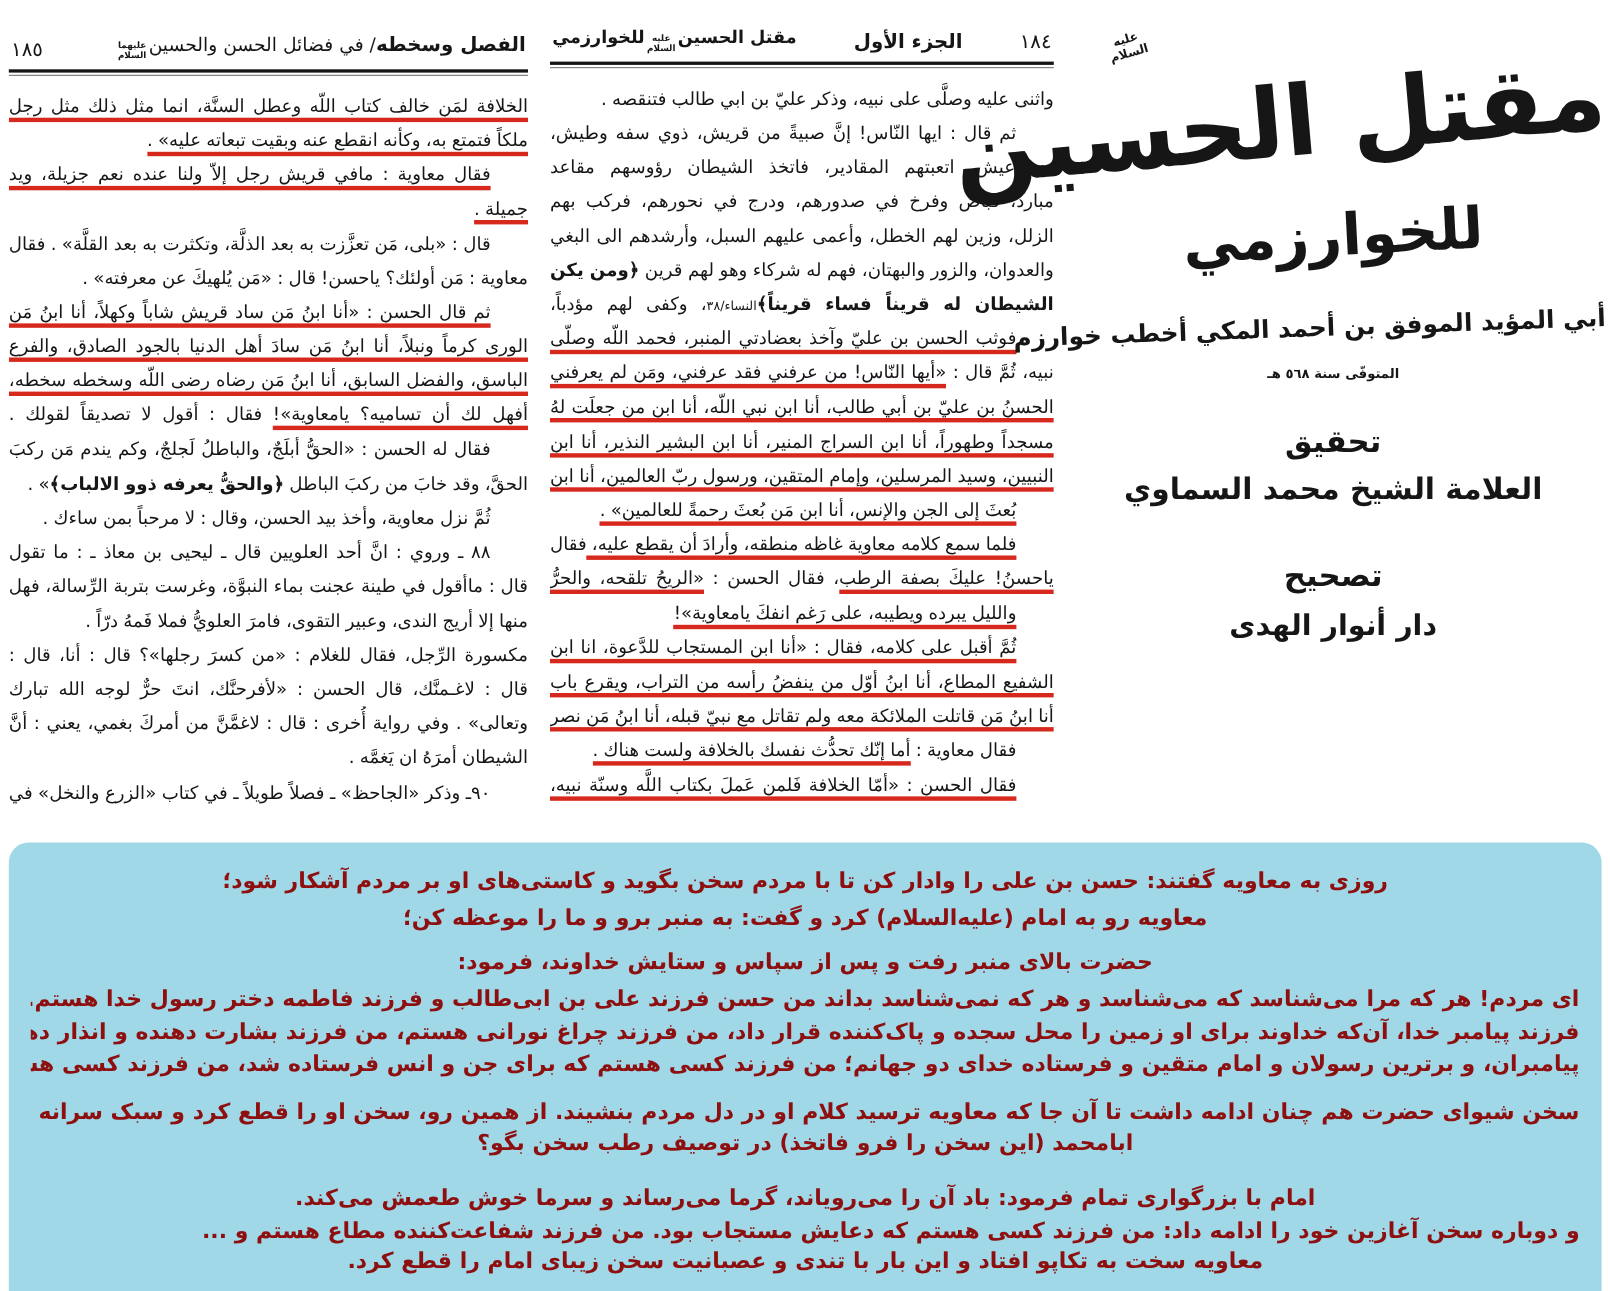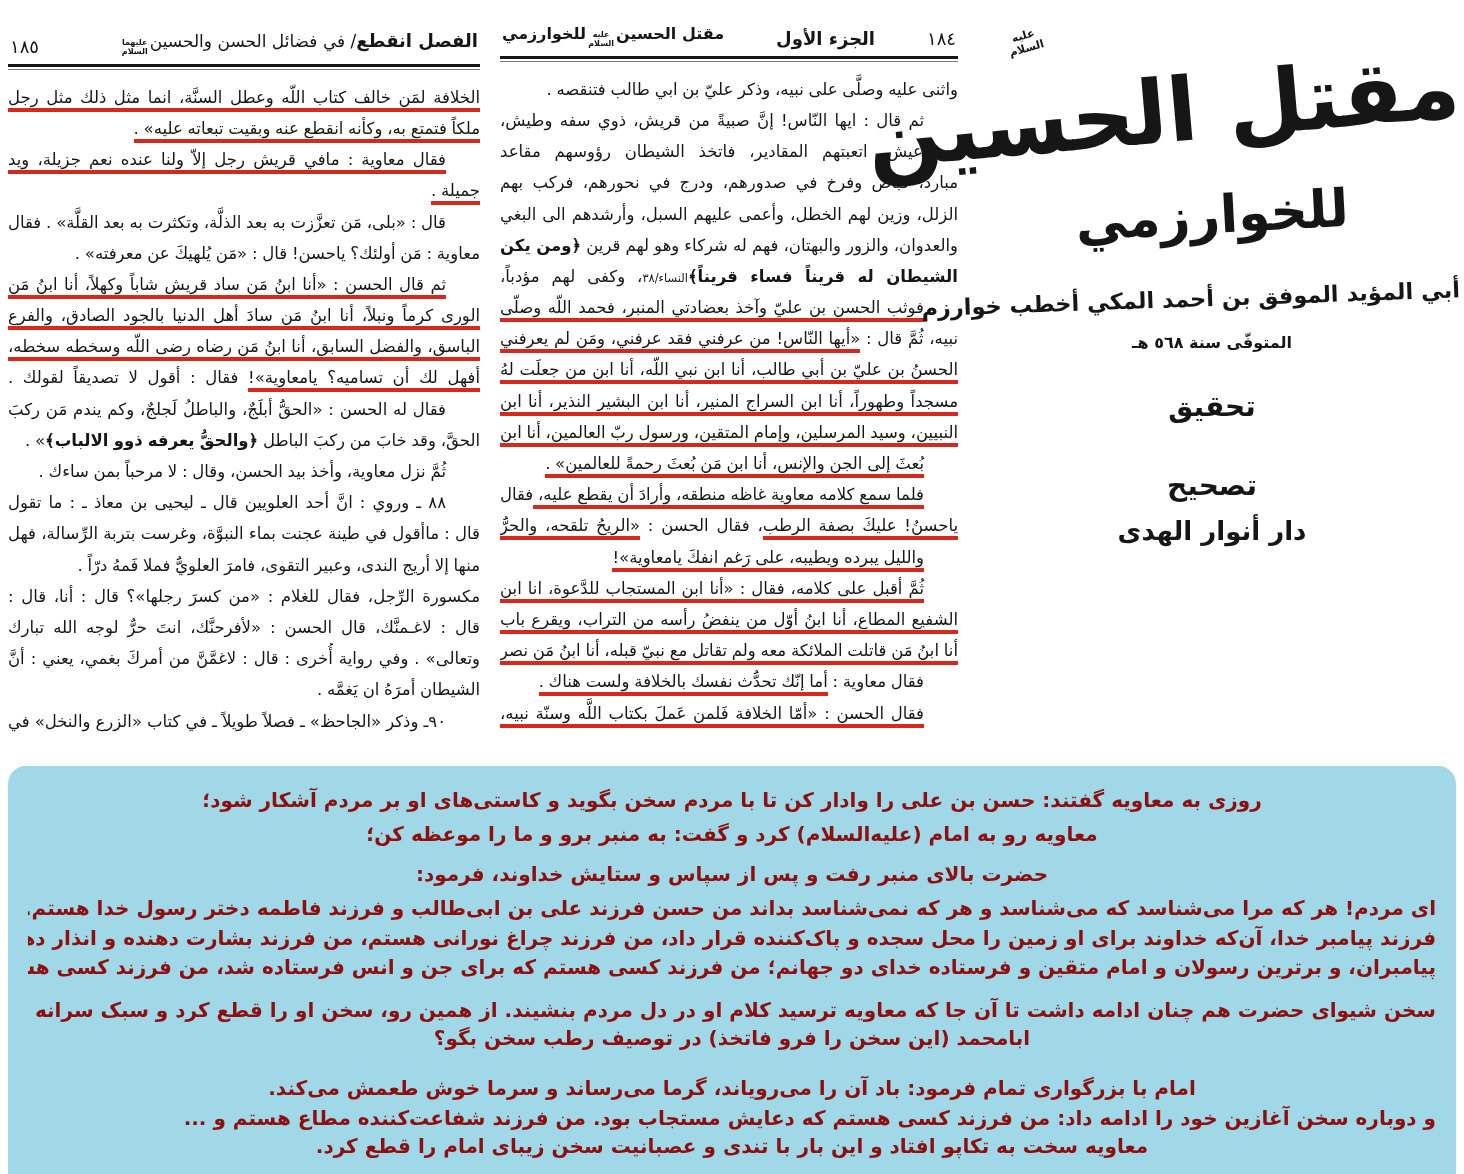--- a/index.html
+++ b/index.html
@@ -38,21 +38,21 @@
     vertical-align:-7px;margin:0 2px;white-space:normal;font-weight:bold;
   }
 
   
   .tp{position:absolute;left:964px;top:8px;width:496px;height:748px;direction:rtl;text-align:center;}
   .tp-seal{position:absolute;left:30px;top:22px;width:62px;font-size:11px;line-height:1.15;
            font-weight:bold;transform:rotate(-16deg);text-align:center;}
   .tp-title{margin-top:48px;font-size:88px;font-weight:bold;transform:rotate(-5deg);white-space:nowrap;}
   .tp-sub{margin-top:26px;font-size:52px;font-weight:bold;transform:rotate(-3deg);}
   .tp-author{margin-top:40px;font-size:22.5px;font-weight:bold;transform:rotate(-2deg);white-space:nowrap;}
-  .tp-death{margin-top:22px;font-size:16px;font-weight:bold;}
+  .tp-death{margin-top:22px;font-size:12px;font-weight:bold;}
   .tp-lbl{margin-top:38px;font-size:28px;font-weight:bold;}
   .tp-name{margin-top:12px;font-size:27px;font-weight:bold;}
   .tp-lbl2{margin-top:46px;font-size:28px;font-weight:bold;}
   .tp-name2{margin-top:14px;font-size:26px;font-weight:bold;}
 
   
   .trans{
     position:absolute;left:8px;top:766px;width:1448px;height:483px;box-sizing:border-box;
     background:var(--tbg);border-radius:18px;direction:rtl;padding:12px 20px 0 20px;
   }
@@ -62,21 +62,21 @@
   }
 </style>
 </head>
 <body>
 
 <div>
 
   <section class="page pl">
     <header class="phdr">
       <div>
-        <span class="hb">الفصل انقطع</span><span>/ في فضائل الحسن والحسين</span><span class="seal">عليهما السلام</span>
+        <span class="hb">الفصل وسخطه</span><span>/ في فضائل الحسن والحسين</span><span class="seal">عليهما السلام</span>
       </div>
       <div class="pnum">١٨٥</div>
     </header>
     <div class="rule"></div>
     <div class="textcol">
         <div class="aline"><span class="seg u">الخلافة لمَن خالف كتاب اللّه وعطل السنَّة، انما مثل ذلك مثل رجل أصاب</span></div>
         <div class="aline r"><span class="seg u">ملكاً فتمتع به، وكأنه انقطع عنه وبقيت تبعاته عليه» .</span></div>
         <div class="aline ind"><span class="seg u">فقال معاوية : مافي قريش رجل إلاّ ولنا عنده نعم جزيلة، ويد</span></div>
         <div class="aline r"><span class="seg u">جميلة .</span></div>
         <div class="aline ind"><span class="seg">قال : «بلى، مَن تعزَّزت به بعد الذلَّة، وتكثرت به بعد القلَّة» . فقال</span></div>
@@ -133,20 +133,21 @@
       </div>
   </section>
 
   <section class="tp">
     <div class="tp-seal">عليه السلام</div>
     <div class="tp-title">مقتل الحسين</div>
     <div class="tp-sub">للخوارزمي</div>
     <div class="tp-author">أبي المؤيد الموفق بن أحمد المكي أخطب خوارزم</div>
     <div class="tp-death">المتوفّى سنة ٥٦٨ هـ</div>
     <div class="tp-lbl">تحقيق</div>
+    <div class="tp-name">العلامة الشيخ محمد السماوي</div>
     <div class="tp-lbl2">تصحيح</div>
     <div class="tp-name2">دار أنوار الهدى</div>
   </section>
 
   <section class="trans">
       <div class="pline" style="margin-top: 8px;">روزی به معاویه گفتند: حسن بن علی را وادار کن تا با مردم سخن بگوید و کاستی‌های او بر مردم آشکار شود؛</div>
       <div class="pline" style="margin-top: 6px;">معاویه رو به امام (علیه‌السلام) کرد و گفت: به منبر برو و ما را موعظه کن؛</div>
       <div class="pline" style="margin-top: 12px;">حضرت بالای منبر رفت و پس از سپاس و ستایش خداوند، فرمود:</div>
       <div class="pline" style="margin-top: 6px;">ای مردم! هر که مرا می‌شناسد که می‌شناسد و هر که نمی‌شناسد بداند من حسن فرزند علی بن ابی‌طالب و فرزند فاطمه دختر رسول خدا هستم. من زاده بهترین آفریده خدایم. منم</div>
       <div class="pline" style="margin-top: 2px;">فرزند پیامبر خدا، آن‌که خداوند برای او زمین را محل سجده و پاک‌کننده قرار داد، من فرزند چراغ نورانی هستم، من فرزند بشارت دهنده و انذار دهنده هستم، من فرزند آخرین</div>

